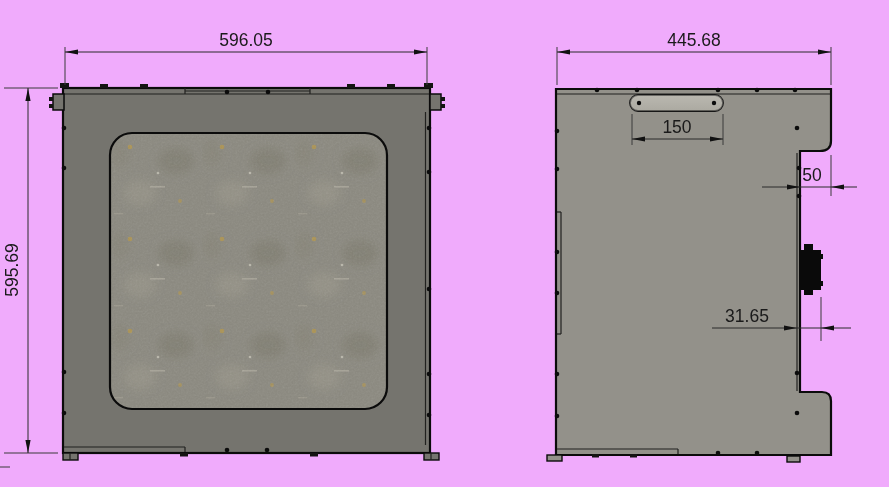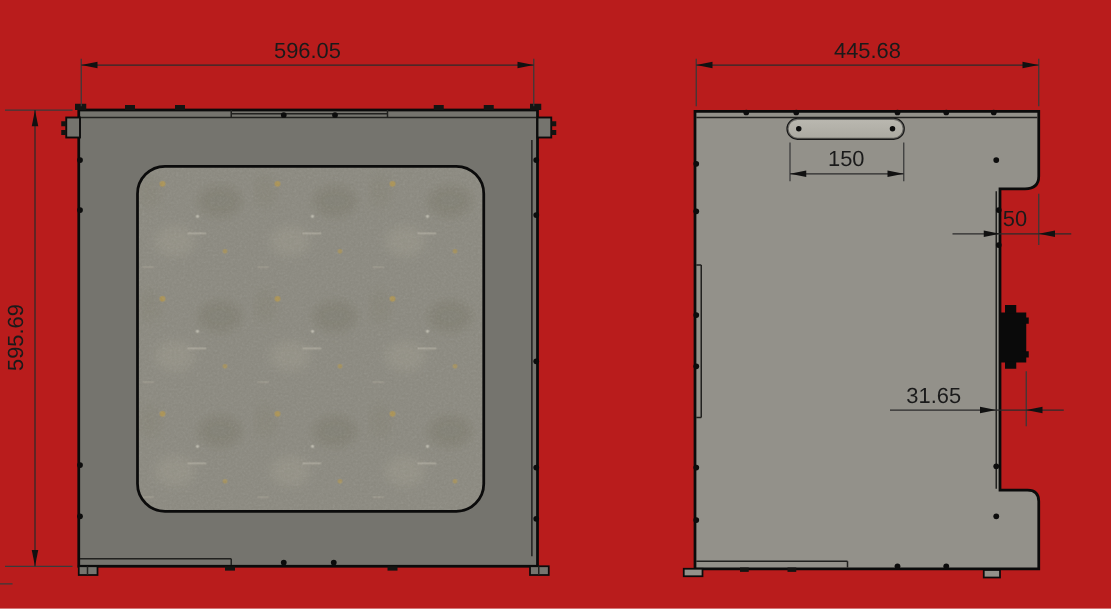--- a/index.html
+++ b/index.html
@@ -8,21 +8,21 @@
     background: #ffffff;
     width: 889px;
     height: 487px;
     overflow: hidden;
     font-family: "Liberation Sans", sans-serif;
   }
   .stage {
     position: relative;
     width: 889px;
     height: 487px;
-    background: #b91c1c;
+    background: #f0abfc;
   }
   svg { display: block; }
   .dim-text {
     font-family: "Liberation Sans", sans-serif;
     font-size: 17.5px;
     fill: #1a1a1a;
   }
   .dimline { stroke: #2b2b2b; stroke-width: 1; fill: none; }
   .extline { stroke: #3a3a3a; stroke-width: 1; fill: none; }
   .arrow   { fill: #111111; stroke: none; }

